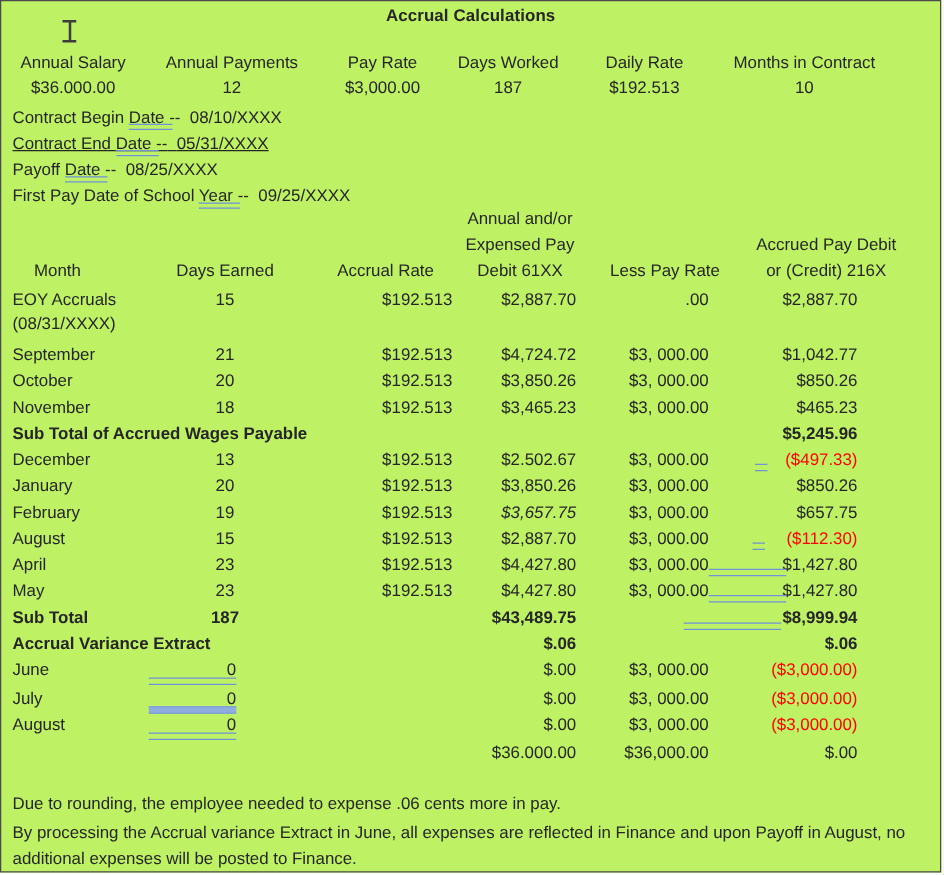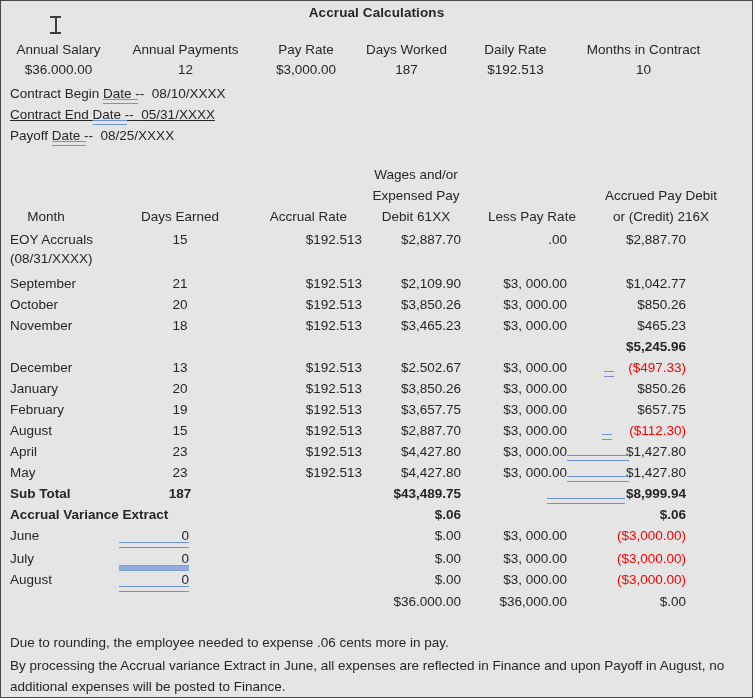--- a/index.html
+++ b/index.html
@@ -8,21 +8,21 @@
     background:#ffffff;
     font-family:"Liberation Sans", sans-serif;
     color:#262626;
     overflow:hidden;
   }
   #doc{
     position:relative;
     width:753px;height:698px;
     border:1px solid #4a4a4a;
     box-sizing:border-box;
-    background:#e5e5e5;
+    background:#bef264;
   }
   .abs{position:absolute;white-space:nowrap;}
   .t{font-size:13.5px;line-height:15px;}
   .bold{font-weight:bold;}
   .red{color:#ff0000;}
   .ctr{text-align:center;}
   .rt{text-align:right;}
 
   
   #title{
@@ -83,22 +83,25 @@
   </div>
 
   <div class="abs t" style="left:9px;top:106px;text-decoration:underline;">
     <span>Contract End </span><span style="position:relative;"><span>Date</span><span class="ul word" style="left:0;right:-6px;bottom:-3px;"></span></span><span> --</span>&nbsp;&nbsp;<span>05/31/XXXX</span>
   </div>
 
   <div class="abs t" style="left:9px;top:127px;">
     <span>Payoff </span><span style="position:relative;"><span>Date</span><span class="ul word" style="left:0;right:-6px;bottom:-3px;"></span></span><span> --</span>&nbsp;&nbsp;<span>08/25/XXXX</span>
   </div>
 
-
-  <div class="abs t ctr" style="left:350px;top:166px;width:130px;">Wages and/or</div>
+  <div class="abs t" style="left:9px;top:148px;">
+    <span>First Pay Date of School </span><span style="position:relative;"><span>Year</span><span class="ul word" style="left:0;right:-6px;bottom:-3px;"></span></span><span> --</span>&nbsp;&nbsp;<span>09/25/XXXX</span>
+  </div>
+
+  <div class="abs t ctr" style="left:350px;top:166px;width:130px;">Annual and/or</div>
   <div class="abs t ctr" style="left:350px;top:187px;width:130px;">Expensed Pay</div>
   <div class="abs t ctr" style="left:585px;top:187px;width:150px;">Accrued Pay Debit</div>
 
   <div class="abs t ctr" style="left:0px;top:208px;width:90px;">Month</div>
   <div class="abs t ctr" style="left:120px;top:208px;width:118px;">Days Earned</div>
   <div class="abs t ctr" style="left:250px;top:208px;width:115px;">Accrual Rate</div>
   <div class="abs t ctr" style="left:350px;top:208px;width:130px;">Debit 61XX</div>
   <div class="abs t ctr" style="left:472px;top:208px;width:118px;">Less Pay Rate</div>
   <div class="abs t ctr" style="left:585px;top:208px;width:150px;">or (Credit) 216X</div>
 
@@ -106,59 +109,60 @@
   <div class="abs t ctr" style="left:120px;top:231px;width:118px;">15</div>
   <div class="abs t rt" style="left:250px;top:231px;width:111px;">$192.513</div>
   <div class="abs t rt" style="left:350px;top:231px;width:110px;">$2,887.70</div>
   <div class="abs t rt" style="left:452px;top:231px;width:114px;">.00</div>
   <div class="abs t rt" style="left:570px;top:231px;width:115px;">$2,887.70</div>
   <div class="abs t" style="left:9px;top:250px;">(08/31/XXXX)</div>
 
   <div class="abs t" style="left:9px;top:275px;">September</div>
   <div class="abs t ctr" style="left:120px;top:275px;width:118px;">21</div>
   <div class="abs t rt" style="left:250px;top:275px;width:111px;">$192.513</div>
-  <div class="abs t rt" style="left:350px;top:275px;width:110px;">$2,109.90</div>
+  <div class="abs t rt" style="left:350px;top:275px;width:110px;">$4,724.72</div>
   <div class="abs t rt" style="left:452px;top:275px;width:114px;">$3, 000.00</div>
   <div class="abs t rt" style="left:570px;top:275px;width:115px;">$1,042.77</div>
 
   <div class="abs t" style="left:9px;top:296px;">October</div>
   <div class="abs t ctr" style="left:120px;top:296px;width:118px;">20</div>
   <div class="abs t rt" style="left:250px;top:296px;width:111px;">$192.513</div>
   <div class="abs t rt" style="left:350px;top:296px;width:110px;">$3,850.26</div>
   <div class="abs t rt" style="left:452px;top:296px;width:114px;">$3, 000.00</div>
   <div class="abs t rt" style="left:570px;top:296px;width:115px;">$850.26</div>
 
   <div class="abs t" style="left:9px;top:317px;">November</div>
   <div class="abs t ctr" style="left:120px;top:317px;width:118px;">18</div>
   <div class="abs t rt" style="left:250px;top:317px;width:111px;">$192.513</div>
   <div class="abs t rt" style="left:350px;top:317px;width:110px;">$3,465.23</div>
   <div class="abs t rt" style="left:452px;top:317px;width:114px;">$3, 000.00</div>
   <div class="abs t rt" style="left:570px;top:317px;width:115px;">$465.23</div>
 
+  <div class="abs t bold" style="left:9px;top:338px;">Sub Total of Accrued Wages Payable</div>
   <div class="abs t bold rt" style="left:570px;top:338px;width:115px;">$5,245.96</div>
 
   <div class="abs t" style="left:9px;top:359px;">December</div>
   <div class="abs t ctr" style="left:120px;top:359px;width:118px;">13</div>
   <div class="abs t rt" style="left:250px;top:359px;width:111px;">$192.513</div>
   <div class="abs t rt" style="left:350px;top:359px;width:110px;">$2.502.67</div>
   <div class="abs t rt" style="left:452px;top:359px;width:114px;">$3, 000.00</div>
   <div class="abs t rt red" style="left:570px;top:359px;width:115px;">($497.33)</div>
   <div class="ul" style="left:603px;top:370px;width:10px;"></div>
 
   <div class="abs t" style="left:9px;top:380px;">January</div>
   <div class="abs t ctr" style="left:120px;top:380px;width:118px;">20</div>
   <div class="abs t rt" style="left:250px;top:380px;width:111px;">$192.513</div>
   <div class="abs t rt" style="left:350px;top:380px;width:110px;">$3,850.26</div>
   <div class="abs t rt" style="left:452px;top:380px;width:114px;">$3, 000.00</div>
   <div class="abs t rt" style="left:570px;top:380px;width:115px;">$850.26</div>
 
   <div class="abs t" style="left:9px;top:401px;">February</div>
   <div class="abs t ctr" style="left:120px;top:401px;width:118px;">19</div>
   <div class="abs t rt" style="left:250px;top:401px;width:111px;">$192.513</div>
-  <div class="abs t rt" style="left:350px;top:401px;width:110px;">$3,657.75</div>
+  <div class="abs t rt" style="left:350px;top:401px;width:110px;font-style:italic;">$3,657.75</div>
   <div class="abs t rt" style="left:452px;top:401px;width:114px;">$3, 000.00</div>
   <div class="abs t rt" style="left:570px;top:401px;width:115px;">$657.75</div>
 
   <div class="abs t" style="left:9px;top:422px;">August</div>
   <div class="abs t ctr" style="left:120px;top:422px;width:118px;">15</div>
   <div class="abs t rt" style="left:250px;top:422px;width:111px;">$192.513</div>
   <div class="abs t rt" style="left:350px;top:422px;width:110px;">$2,887.70</div>
   <div class="abs t rt" style="left:452px;top:422px;width:114px;">$3, 000.00</div>
   <div class="abs t rt red" style="left:570px;top:422px;width:115px;">($112.30)</div>
   <div class="ul" style="left:601px;top:433px;width:10px;"></div>

